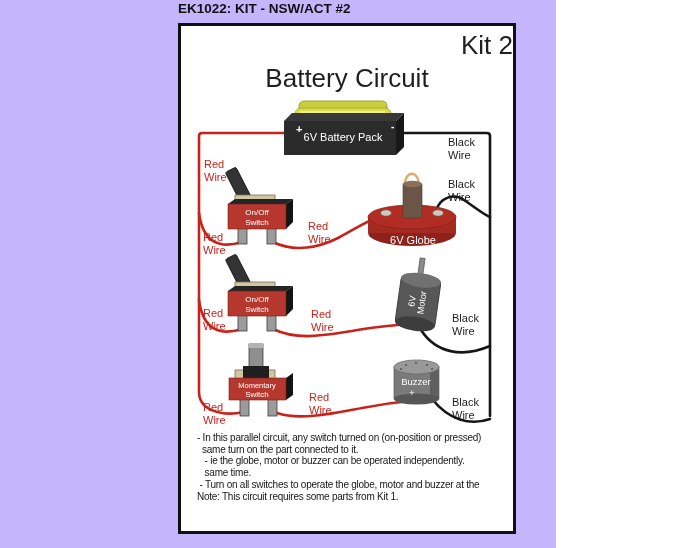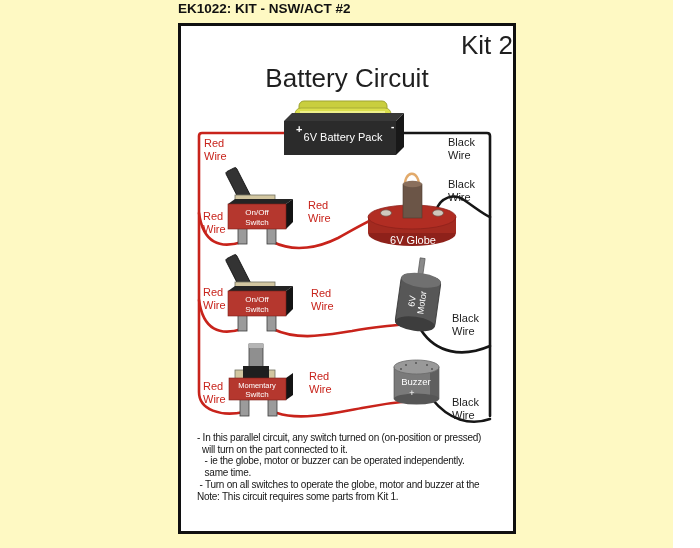--- a/index.html
+++ b/index.html
@@ -1,27 +1,27 @@
 <!DOCTYPE html>
 <html><head>
 <meta charset="utf-8">
 <style>
   html,body{margin:0;padding:0;background:#ffffff;}
-  .page{position:relative;width:673px;height:548px;background:#fef9c3;
+  .page{position:relative;width:556px;height:548px;background:#c4b5fd;
         font-family:"Liberation Sans",sans-serif;color:#1c1c1c;overflow:hidden;}
   .hdr{position:absolute;left:178px;top:1px;font-size:13.5px;font-weight:bold;color:#111;}
   .frame{position:absolute;left:178px;top:23px;width:332px;height:505px;
          border:3px solid #101010;background:#ffffff;}
   .title1{position:absolute;left:0;top:4px;width:100%;text-align:right;
           font-size:26px;color:#1f1f1f;}
   .title2{position:absolute;left:0;top:37px;width:100%;text-align:center;
           font-size:26px;color:#1f1f1f;}
   svg.diag{position:absolute;left:0;top:0;width:700px;height:548px;}
   .wlabel{position:absolute;white-space:pre-line;font-size:11px;line-height:12.5px;}
-  .wlabel.red{color:#c8231b;}
+  .wlabel.red{color:#c8231b;margin-top:21px;}
   .wlabel.blk{color:#1c1c1c;}
   .notes{position:absolute;left:197px;top:432px;font-size:10px;line-height:11.7px;
          letter-spacing:-0.25px;color:#161616;}
   .notes div{white-space:pre;}
   .note-final{margin-top:0;white-space:pre;}
   svg text{font-family:"Liberation Sans",sans-serif;}
 </style>
 </head>
 <body>
 
@@ -157,20 +157,20 @@
 Wire</div>
   <div class="wlabel blk" style="left:448px;top:178px">Black
 Wire</div>
   <div class="wlabel blk" style="left:452px;top:312px">Black
 Wire</div>
   <div class="wlabel blk" style="left:452px;top:396px">Black
 Wire</div>
 
   <div class="notes">
     <div>- In this parallel circuit, any switch turned on (on-position or pressed)</div>
-    <div>  will turn on the part connected to it.</div>
+    <div>  same turn on the part connected to it.</div>
     <div>   - ie the globe, motor or buzzer can be operated independently.</div>
     <div>   same time.</div>
     <div> - Turn on all switches to operate the globe, motor and buzzer at the</div>
     <div class="note-final">Note: This circuit requires some parts from Kit 1.</div>
   </div>
 
 </div>
 
 </body></html>

